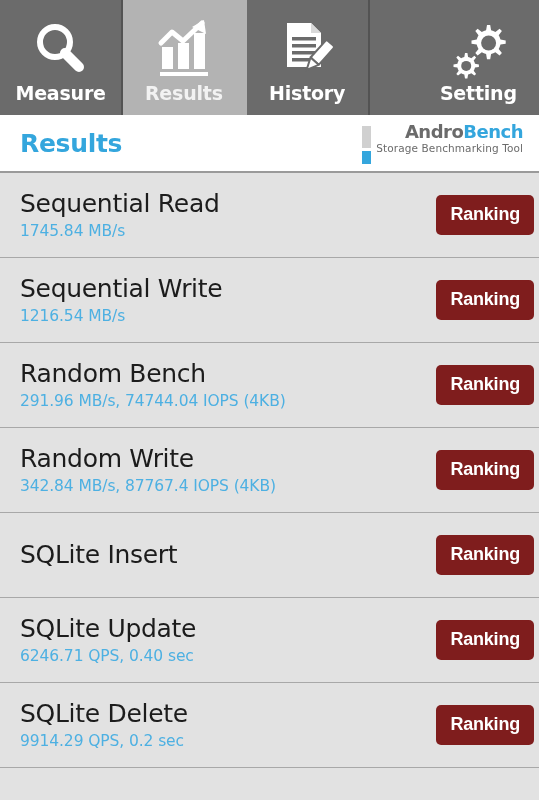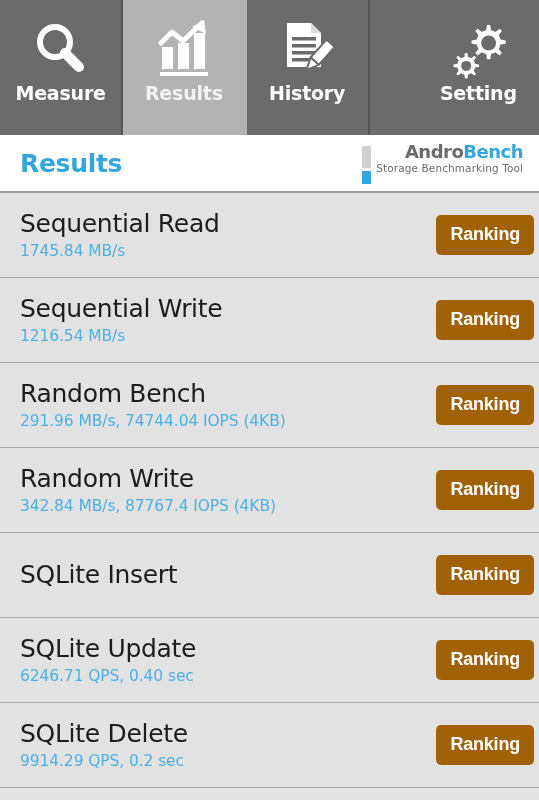--- a/index.html
+++ b/index.html
@@ -6,21 +6,21 @@
   html, body {
     width:539px; height:800px;
     font-family:"DejaVu Sans", sans-serif;
     background:#e2e2e2;
     overflow:hidden;
   }
 
   
   .tabbar {
     display:flex;
-    height:135px;
+    height:115px;
     width:539px;
     background:#c2410c;
   }
   .tab {
     flex:1 1 0;
     position:relative;
     display:flex;
     flex-direction:column;
     align-items:center;
     justify-content:flex-start;
@@ -99,21 +99,21 @@
     line-height:1.12;
     letter-spacing:-0.3px;
   }
   .row-sub {
     color:#4db0e2;
     font-size:15.5px;
     margin-top:4px;
     letter-spacing:-0.1px;
   }
   .ranking-btn {
-    background:#a16207;
+    background:#7f1d1d;
     color:#ffffff;
     font-size:18px;
     font-weight:bold;
     border:none;
     border-radius:5px;
     padding:9px 14px 10px 14px;
     letter-spacing:-0.2px;
     cursor:pointer;
     white-space:nowrap;
   }

